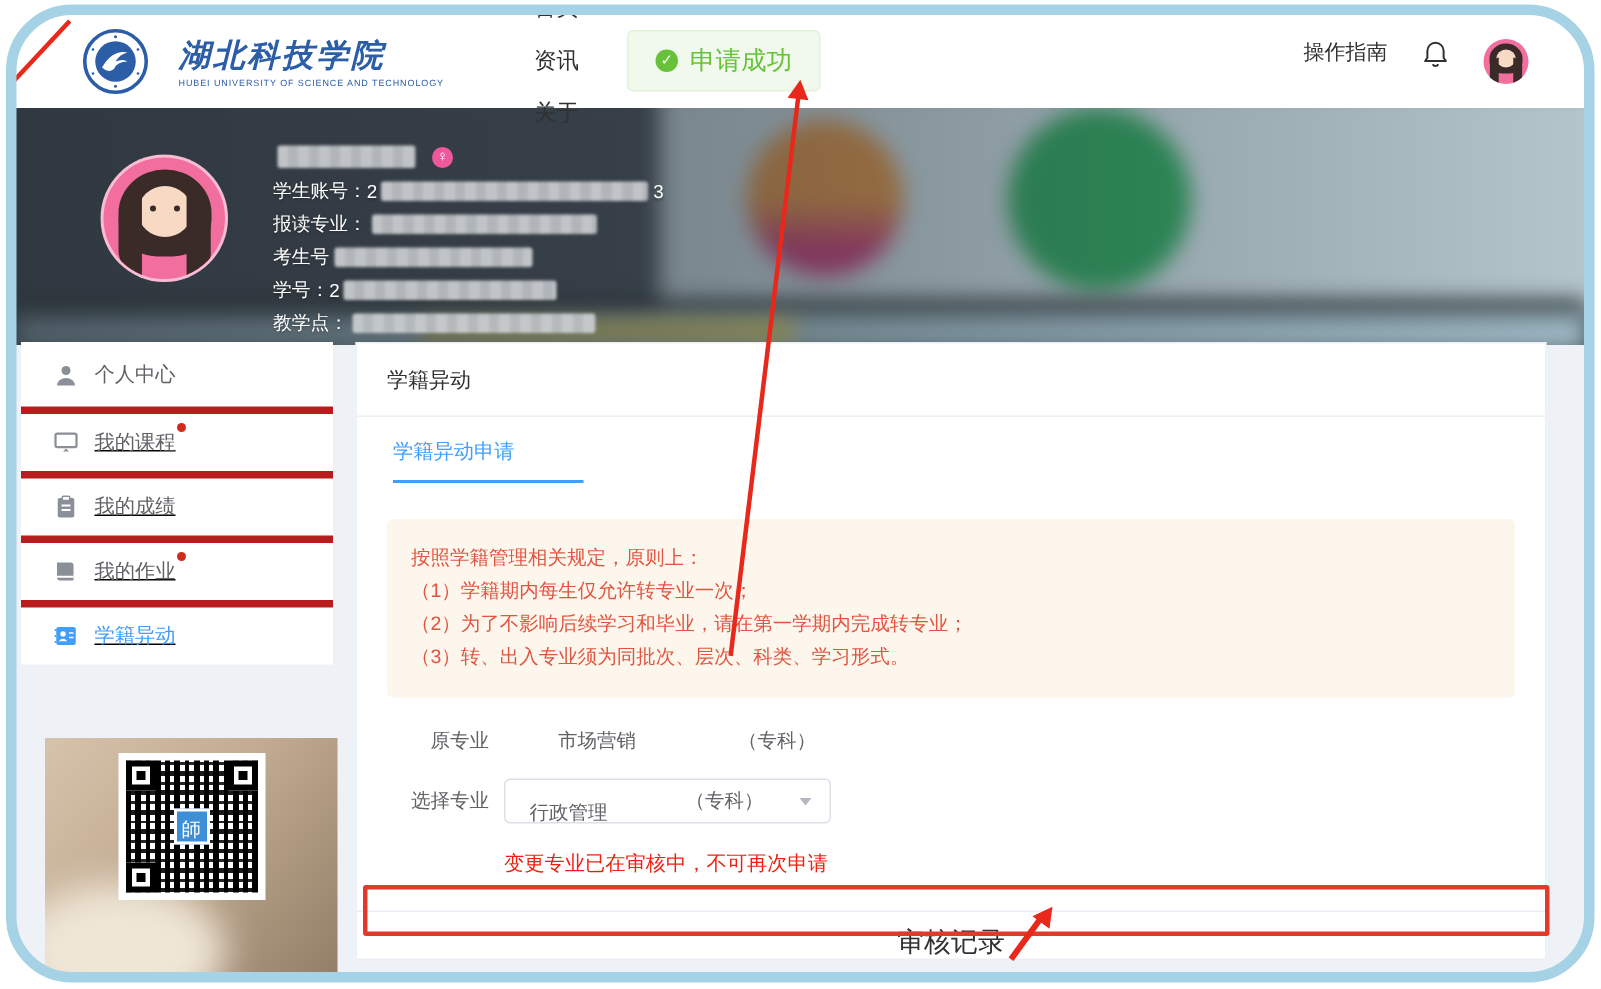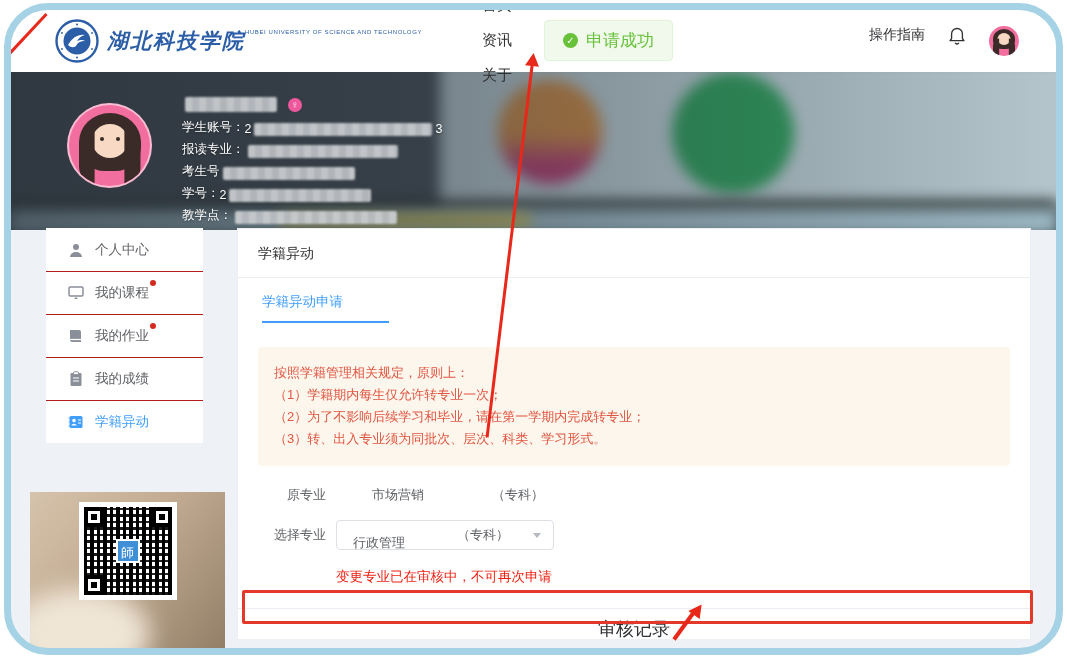--- a/index.html
+++ b/index.html
@@ -6,21 +6,21 @@
   html,body { background:#fff; }
   body { font-family:"Liberation Sans","DejaVu Sans",sans-serif; }
   .page { position:relative; width:1067px; height:659px; background:#fff; overflow:hidden; }
   .app { position:absolute; left:10px; top:9px; width:1047px; height:640px; border-radius:36px; overflow:hidden; background:#eef1f6; }
   .frame-border { position:absolute; left:4px; top:3px; width:1059px; height:652px; border:7px solid #a6d2e6; border-radius:44px; pointer-events:none; z-index:50; }
 
   
   .header { position:absolute; left:0; top:0; width:100%; height:63px; background:#fff; display:flex; align-items:center; z-index:5; }
   .logo-wrap { display:flex; align-items:center; margin-left:45px; }
   .seal { width:44px; height:44px; flex:0 0 auto; }
-  .logo-text { margin-left:8px; display:flex; flex-direction:row; }
+  .logo-text { margin-left:20px; display:flex; flex-direction:column; }
   .logo-cn { font-family:"Liberation Serif","DejaVu Serif",serif; font-style:italic; font-weight:bold; font-size:21px; color:#2b5ea7; letter-spacing:2px; }
   .logo-en { font-size:6px; color:#2b5ea7; letter-spacing:.6px; margin-top:2px; }
   .nav-menu { display:flex; gap:16px; margin-left:60px;flex-direction:column; }
   .nav-item { font-size:15px; color:#303133; cursor:pointer; }
   .toast { margin-left:32px; display:flex; align-items:center; gap:8px; background:#f0f9eb; border:1px solid #e1f3d8; border-radius:4px; padding:8px 18px; }
   .toast-check { width:15px; height:15px; border-radius:50%; background:#67c23a; color:#fff; font-size:10px; line-height:15px; text-align:center; }
   .toast-text { font-size:17px; color:#67c23a; }
   .header-right { margin-left:auto; margin-right:38px; display:flex; align-items:flex-start; gap:22px; }
   .guide { font-size:14px; color:#303133; cursor:pointer; }
   .bell { width:20px; height:20px; cursor:pointer; }
@@ -37,29 +37,29 @@
   .b-orange { left:488px; top:8px; width:104px; height:104px; border-radius:50%; background:linear-gradient(180deg,#e89a4a 52%,#cf3f7d 82%); }
   .b-green  { left:662px; top:0px; width:122px; height:122px; border-radius:50%; background:#2fae62; }
   .b-desk   { left:0; top:128px; width:100%; height:11px; background:#2e3836; }
   .b-strip  { left:0; top:139px; width:100%; height:22px; background:#bcdde9; }
   .b-yellow { left:270px; top:142px; width:250px; height:13px; background:#e3cf4b; filter:blur(5px); }
   .banner-overlay { position:absolute; inset:0; background:linear-gradient(90deg,rgba(38,46,54,.72),rgba(38,46,54,.5) 45%,rgba(38,46,54,.18)); }
   .avatar-lg { position:absolute; left:57px; top:31px; width:85px; height:85px; border-radius:50%; background:#f26e9e; border:2px solid rgba(255,255,255,.55); overflow:hidden; z-index:2; }
   .student-info { position:absolute; left:172px; top:25px; z-index:2; color:#fff; }
   .si-name-row { display:flex; align-items:center; gap:8px; margin-bottom:7px; }
   .gender-icon { width:14px; height:14px; border-radius:50%; background:#f0589e; color:#fff; font-size:10px; line-height:14px; text-align:center; }
-  .si-row { display:flex; align-items:flex-end; margin-top:5px; font-size:12.5px; text-shadow:0 1px 2px rgba(0,0,0,.35); }
+  .si-row { display:flex; align-items:center; margin-top:5px; font-size:12.5px; text-shadow:0 1px 2px rgba(0,0,0,.35); }
   .mask { display:inline-block; height:13px; border-radius:2px; margin:0 3px; vertical-align:middle;
           background:repeating-linear-gradient(90deg,#cdd0d3 0 7px,#bcc0c4 7px 14px); filter:blur(1px); opacity:.92; }
   .mask-name { width:92px; height:15px; }
 
   
-  .sidebar { position:absolute; left:36px; top:219px; width:157px; background:#fff; z-index:3; }
+  .sidebar { position:absolute; left:4px; top:219px; width:208px; background:#fff; z-index:3; }
   .side-item { display:flex; align-items:center; height:43px; padding-left:22px; cursor:pointer; position:relative; }
-  .side-item + .side-item { border-top:1px solid #b91c1c; }
+  .side-item + .side-item { border-top:5px solid #b91c1c;text-decoration:underline; }
   .side-icon { width:16px; height:16px; margin-right:11px; flex:0 0 auto; }
   .side-label { font-size:13.5px; color:#606266; position:relative; }
   .side-item.active .side-label { color:#409eff; }
   .red-dot { position:absolute; right:-7px; top:-4px; width:6px; height:6px; border-radius:50%; background:#d42a1e; }
   .qr-photo { position:absolute; left:20px; top:483px; width:195px; height:157px; background:linear-gradient(130deg,#d6c3ab 0%,#c2ab92 45%,#937f68 100%); overflow:hidden; z-index:3; }
   .qr-photo::before { content:""; position:absolute; left:-20px; bottom:-30px; width:140px; height:90px; background:#efe6d6; filter:blur(12px); border-radius:50%; }
   .qr-caption { position:relative; text-align:center; margin-top:12px; color:#fff; font-size:13.5px; letter-spacing:1px; text-shadow:0 1px 2px rgba(0,0,0,.25); }
   .qr-code { position:relative; width:98px; height:98px; margin:10px auto 0; background:#fff; padding:5px; }
   .qr-grid { width:100%; height:100%; position:relative;
     background-image:
@@ -210,32 +210,32 @@
       </div>
       <div class="side-item">
         <svg class="side-icon" viewBox="0 0 16 16">
           <rect x="1" y="2" width="14" height="9" rx="1.2" fill="none" stroke="#8a8f99" stroke-width="1.5"></rect>
           <path d="M6 14 l2 -2 2 2z" fill="#8a8f99"></path>
         </svg>
         <span class="side-label">我的课程<i class="red-dot"></i></span>
       </div>
       <div class="side-item">
         <svg class="side-icon" viewBox="0 0 16 16">
-          <path d="M2 2 h9 a2 2 0 0 1 2 2 v10 H4 a2 2 0 0 1 -2 -2z" fill="#8a8f99"></path>
-          <path d="M2 11.5 h11" stroke="#fff" stroke-width="1.2"></path>
-        </svg>
-        <span class="side-label">我的作业<i class="red-dot"></i></span>
-      </div>
-      <div class="side-item">
-        <svg class="side-icon" viewBox="0 0 16 16">
           <rect x="2.5" y="2" width="11" height="13" rx="1.2" fill="#8a8f99"></rect>
           <rect x="5.5" y="0.8" width="5" height="2.8" rx="0.8" fill="#fff" stroke="#8a8f99" stroke-width="1"></rect>
           <path d="M5 7 h6 M5 10 h6" stroke="#fff" stroke-width="1.2"></path>
         </svg>
         <span class="side-label">我的成绩</span>
+      </div>
+      <div class="side-item">
+        <svg class="side-icon" viewBox="0 0 16 16">
+          <path d="M2 2 h9 a2 2 0 0 1 2 2 v10 H4 a2 2 0 0 1 -2 -2z" fill="#8a8f99"></path>
+          <path d="M2 11.5 h11" stroke="#fff" stroke-width="1.2"></path>
+        </svg>
+        <span class="side-label">我的作业<i class="red-dot"></i></span>
       </div>
       <div class="side-item active">
         <svg class="side-icon" viewBox="0 0 16 16">
           <rect x="1.5" y="2" width="13" height="12" rx="1.5" fill="#409eff"></rect>
           <circle cx="6" cy="6.6" r="1.8" fill="#fff"></circle>
             <path d="M3.2 11.5 a3 2.6 0 0 1 5.6 0z" fill="#fff"></path>
           <path d="M10 6 h3 M10 9 h3" stroke="#fff" stroke-width="1.1"></path>
           <path d="M1.5 4 h-1 M1.5 8 h-1 M1.5 12 h-1" stroke="#409eff" stroke-width="1.2"></path>
         </svg>
         <span class="side-label">学籍异动</span>

